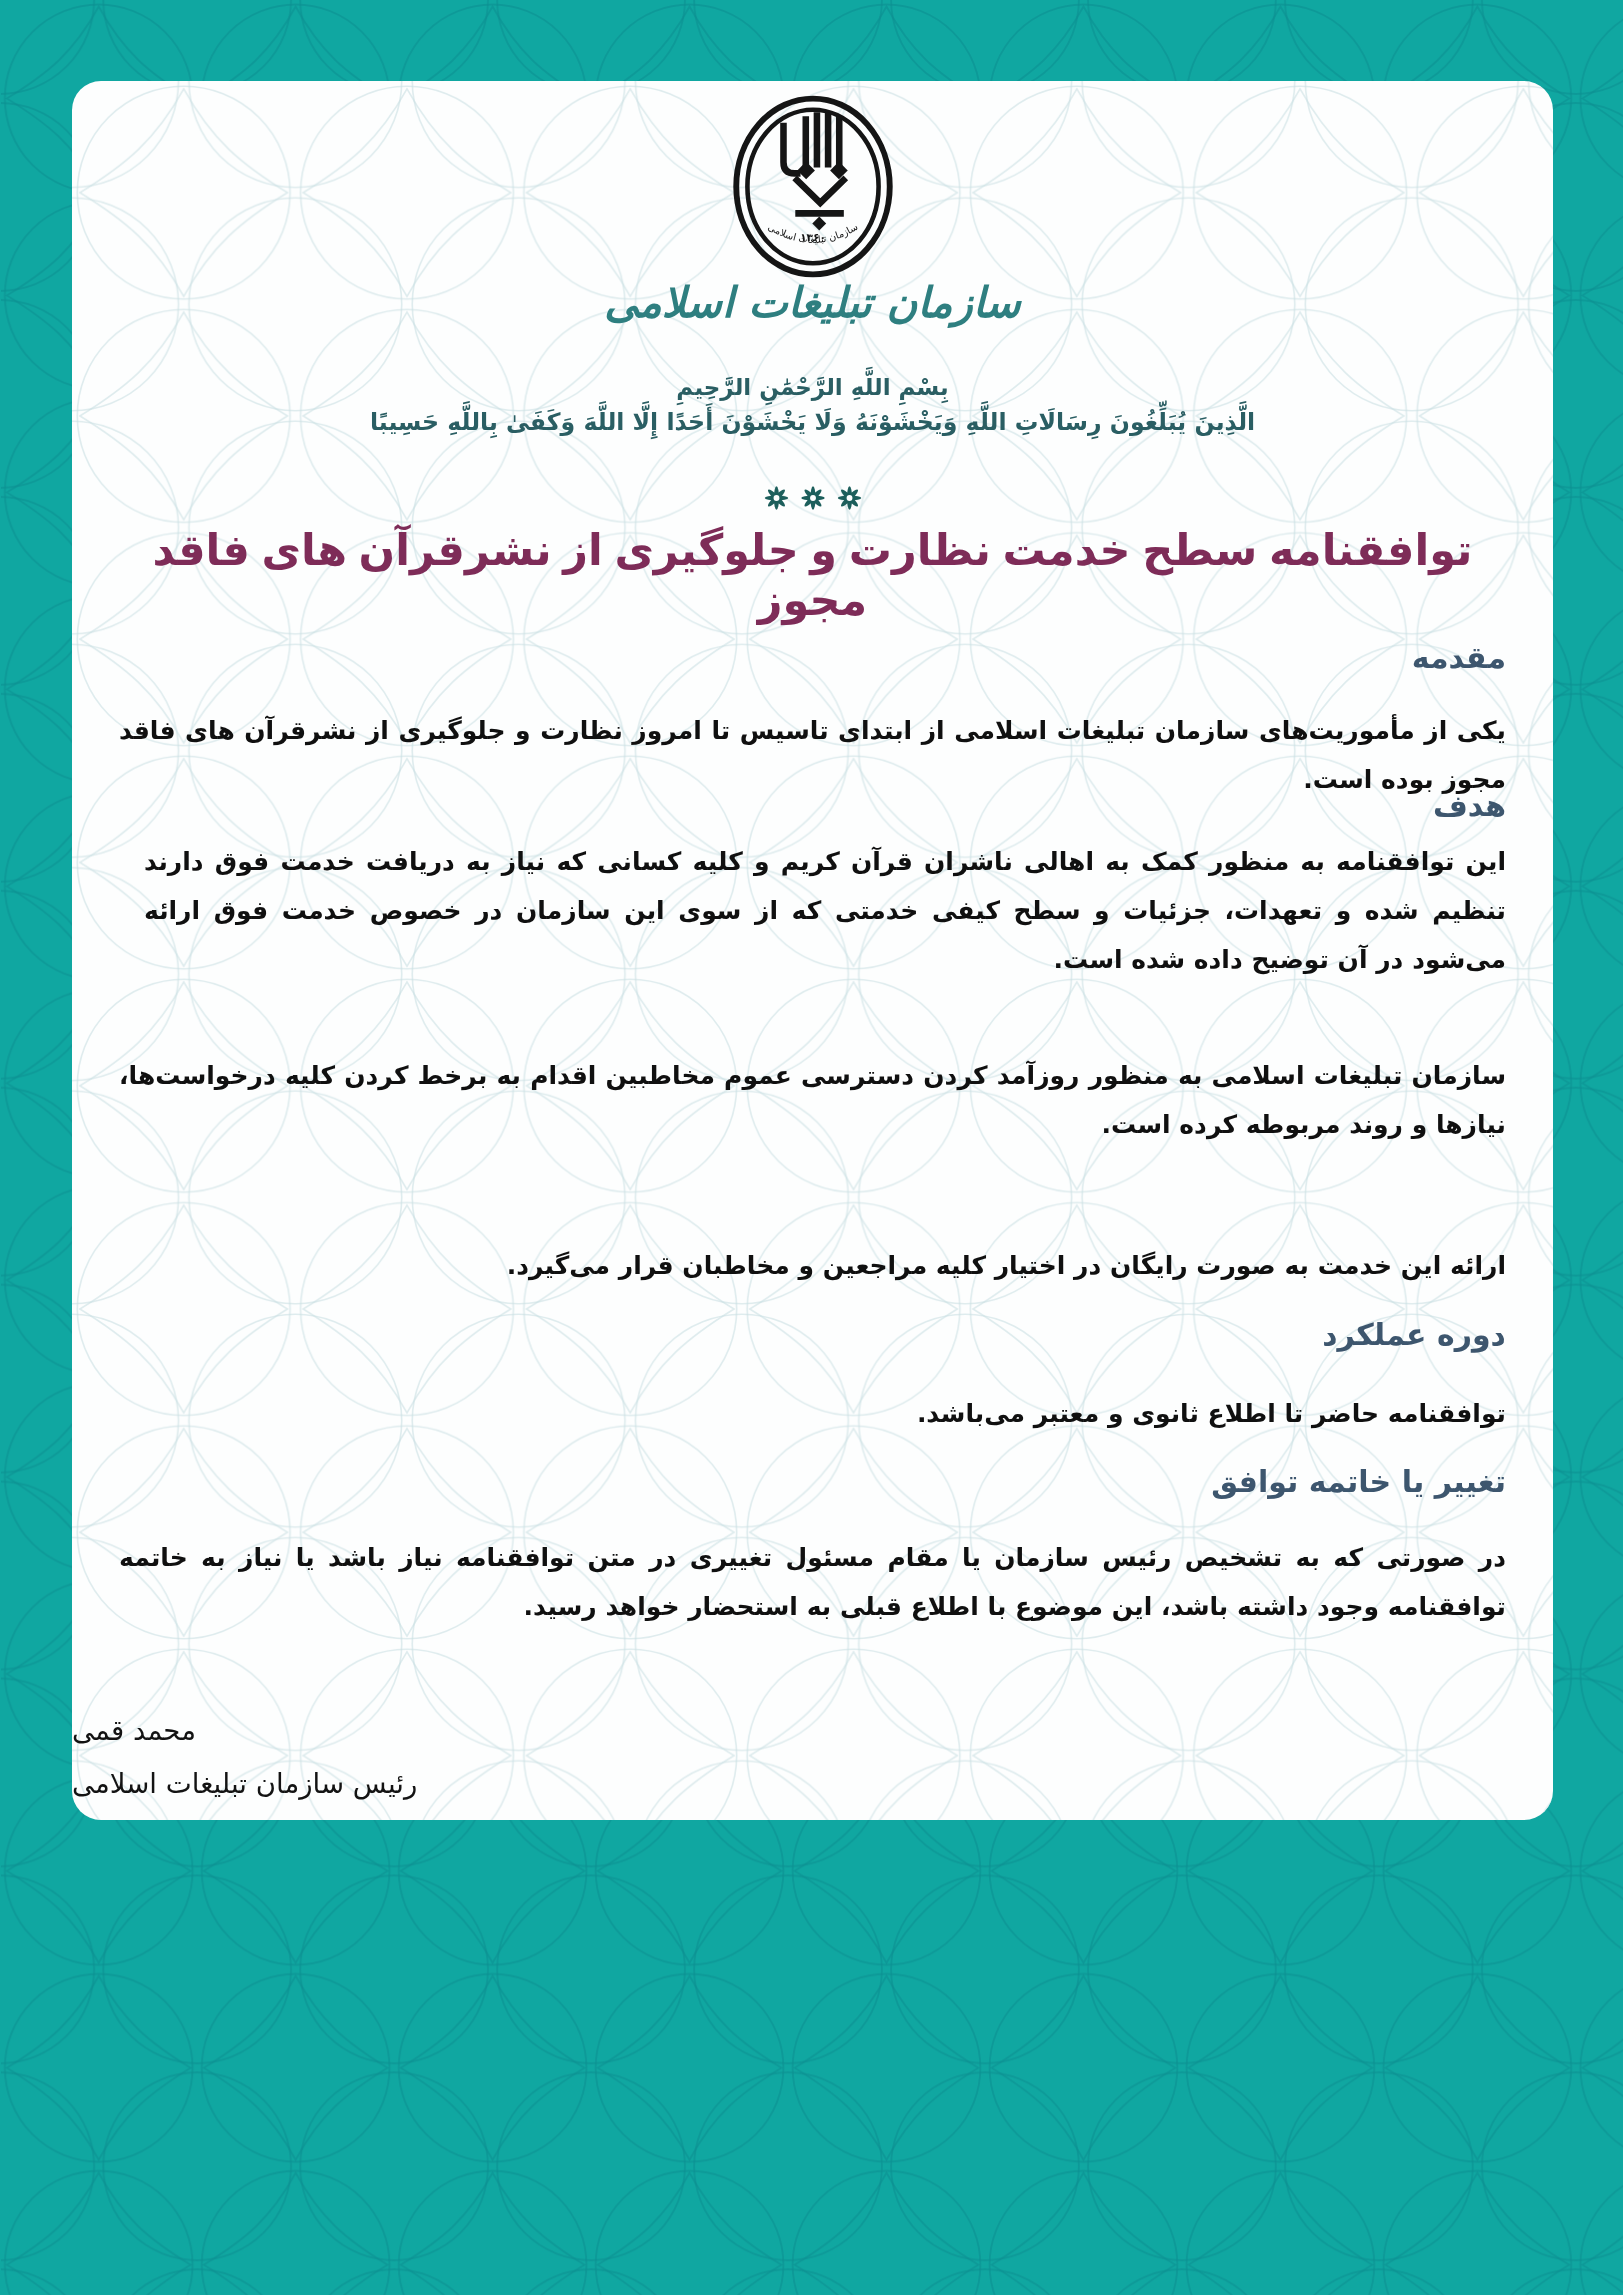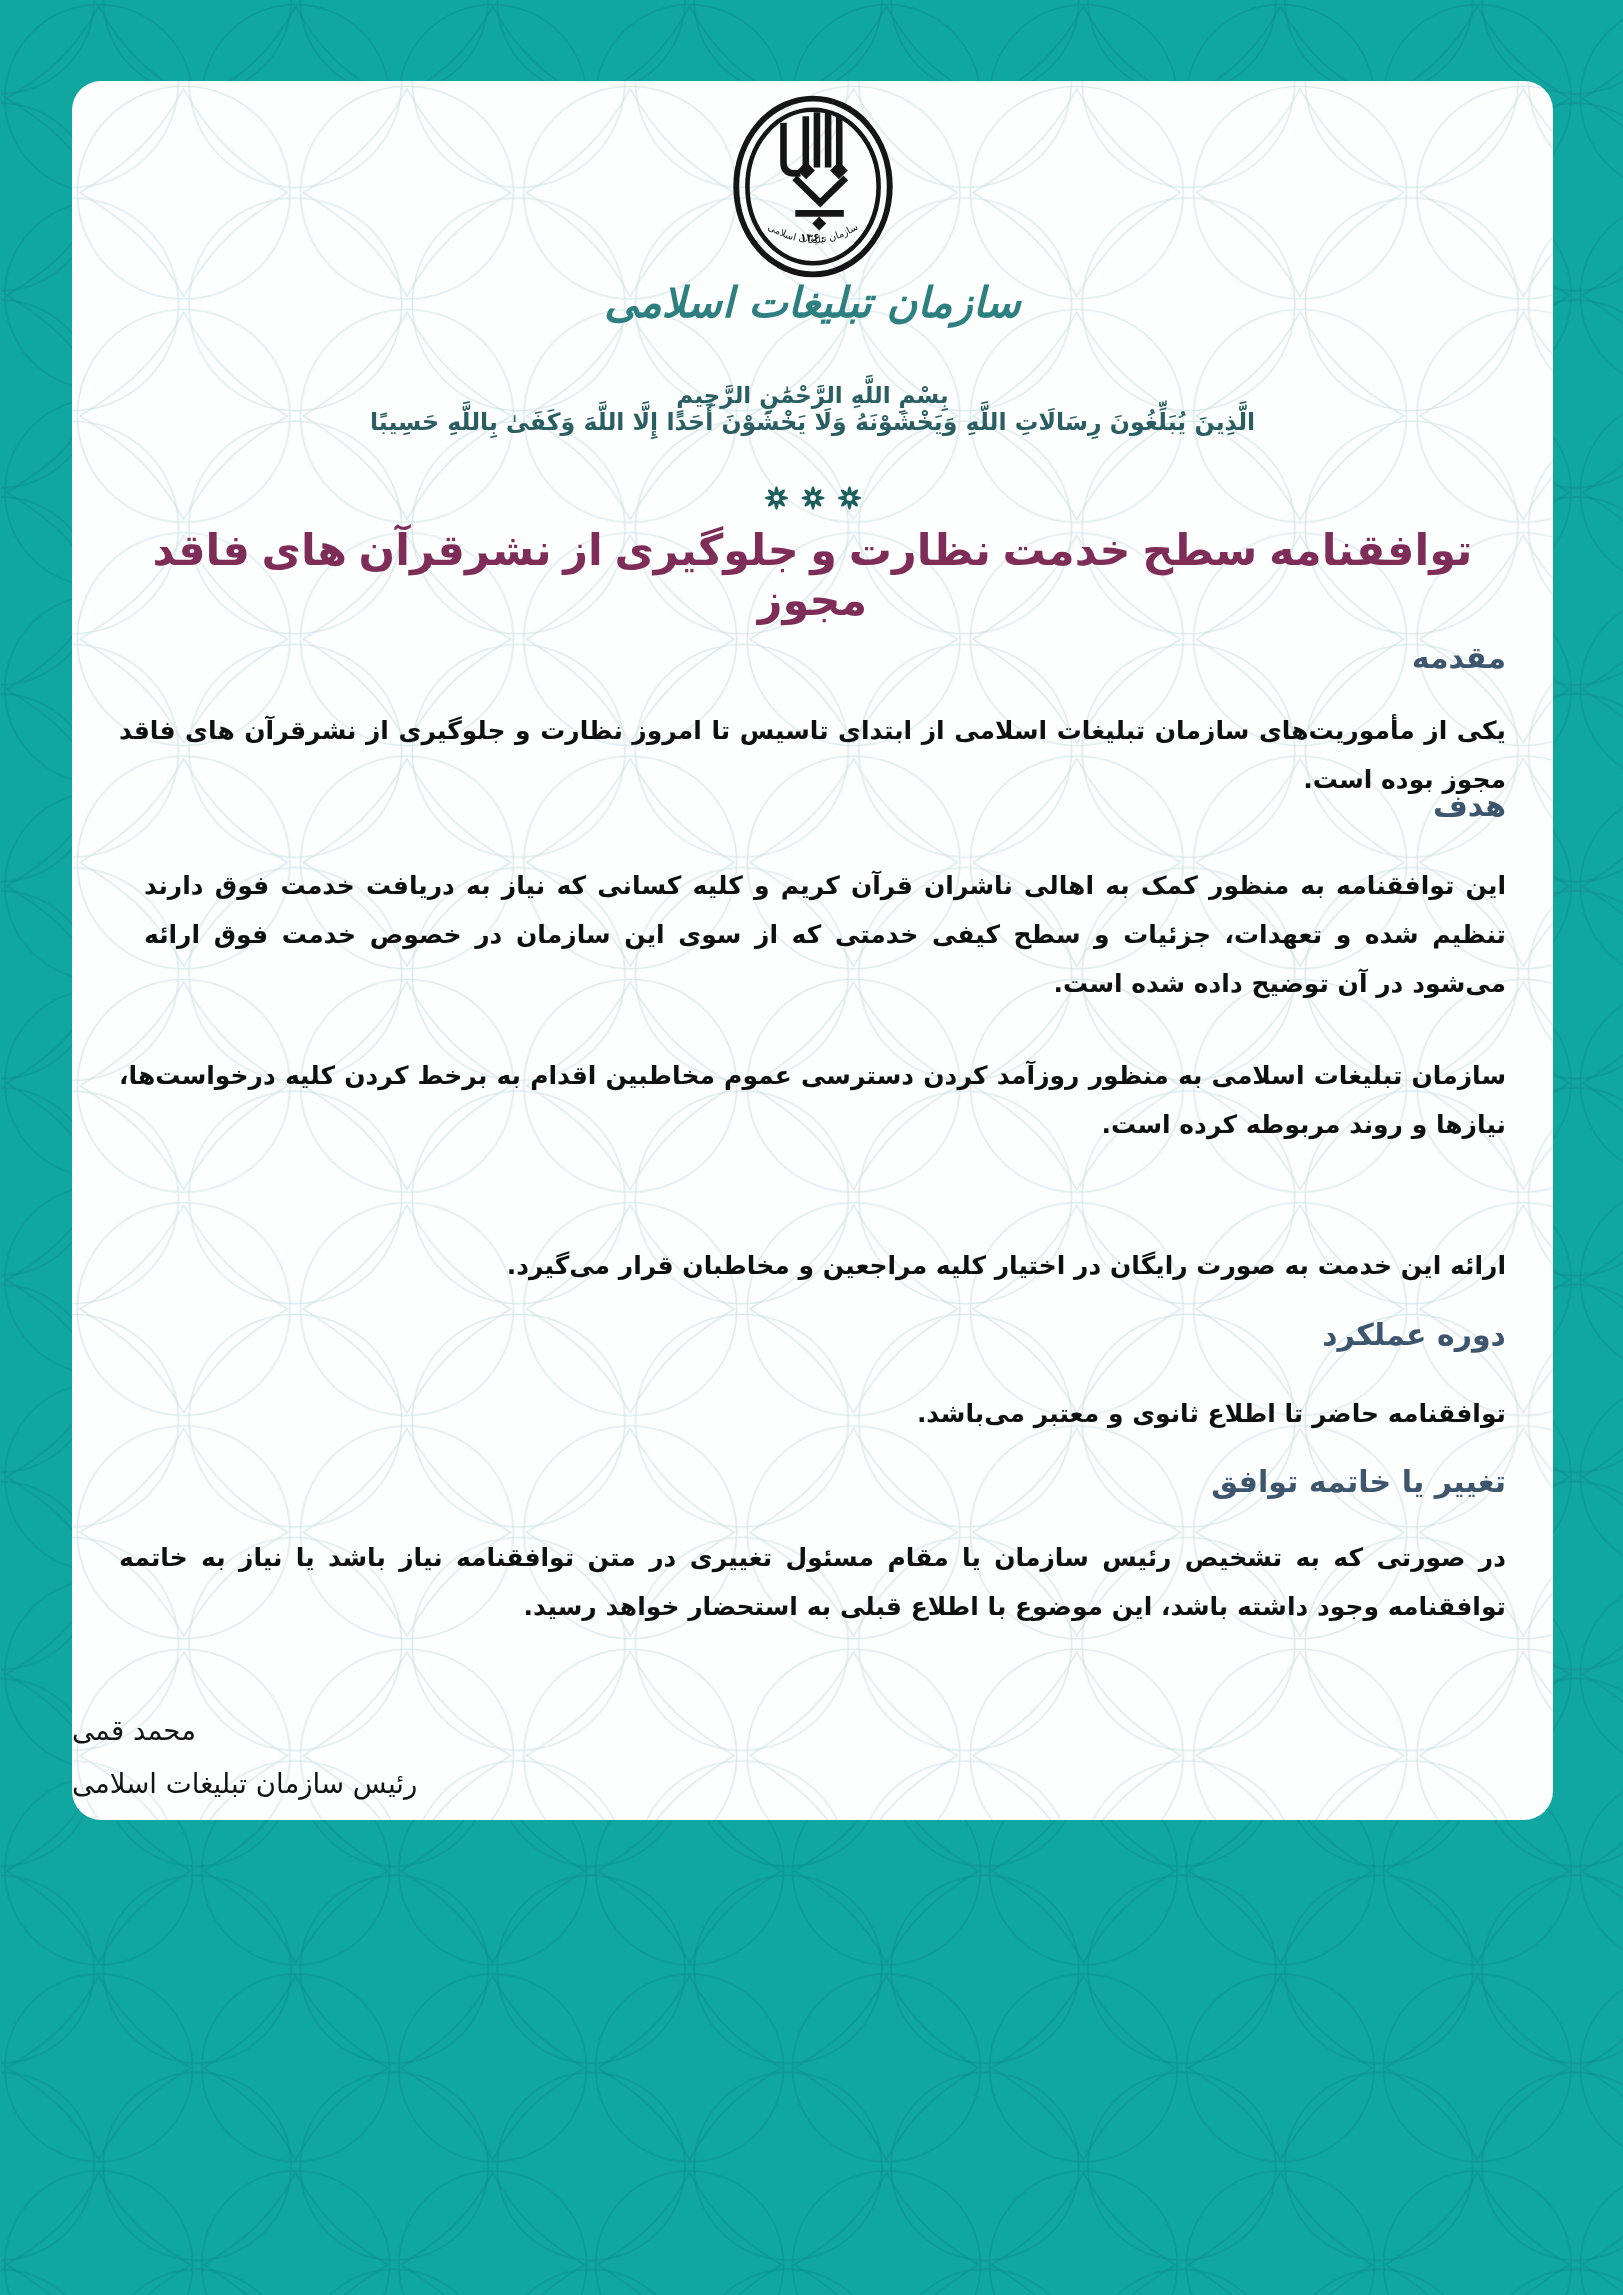--- a/index.html
+++ b/index.html
@@ -15,21 +15,21 @@
   }
   .card-pattern{position:absolute;left:0;top:0;}
   .content{position:absolute;inset:0;direction:rtl;}
   .abs{position:absolute;}
   .centered{left:0;right:0;text-align:center;}
   .emblem{left:50%;transform:translateX(-50%);top:13px;}
   .logo-calligraphy{
     top:197px;font-size:42px;font-weight:bold;font-style:italic;
     color:#2e7f80;letter-spacing:-1.3px;
   }
-  .bismillah{top:293px;font-size:23px;font-weight:bold;color:#2a5e63;margin-top:8px;}
+  .bismillah{top:293px;font-size:23px;font-weight:bold;color:#2a5e63;}
   .verse{top:327px;font-size:23.6px;font-weight:bold;color:#2a5e63;}
   .ornament{top:402px;}
   .doc-title{
     top:444px;left:26px;right:26px;text-align:center;
     font-size:43px;font-weight:bold;color:#7e2c58;word-spacing:-3.3px;
   }
   .sec-heading{
     right:47px;left:47px;text-align:right;
     font-size:30px;font-weight:bold;color:#3d566e;
   }
@@ -143,21 +143,21 @@
         </g>
       </g>
     </svg>
 
     <div class="abs doc-title">توافقنامه سطح خدمت نظارت و جلوگیری از نشرقرآن های فاقد مجوز</div>
 
     <div class="abs sec-heading" style="top:559px;">مقدمه</div>
     <div class="abs sec-body" style="top:625px;">یکی از مأموریت‌های سازمان تبلیغات اسلامی از ابتدای تاسیس تا امروز نظارت و جلوگیری از نشرقرآن های فاقد مجوز بوده است.</div>
 
     <div class="abs sec-heading" style="top:707px;">هدف</div>
-    <div class="abs sec-body" style="top:780px;margin-left:25px;">این توافقنامه به منظور کمک به اهالی ناشران قرآن کریم و کلیه کسانی که نیاز به دریافت خدمت فوق دارند تنظیم شده و تعهدات، جزئیات و سطح کیفی خدمتی که از سوی این سازمان در خصوص خدمت فوق ارائه می‌شود در آن توضیح داده شده است.</div>
+    <div class="abs sec-body" style="top:756px;margin-left:25px;">این توافقنامه به منظور کمک به اهالی ناشران قرآن کریم و کلیه کسانی که نیاز به دریافت خدمت فوق دارند تنظیم شده و تعهدات، جزئیات و سطح کیفی خدمتی که از سوی این سازمان در خصوص خدمت فوق ارائه می‌شود در آن توضیح داده شده است.</div>
 
     <div class="abs sec-body" style="top:970px;">سازمان تبلیغات اسلامی به منظور روزآمد کردن دسترسی عموم مخاطبین اقدام به برخط کردن کلیه درخواست‌ها، نیازها و روند مربوطه کرده است.</div>
 
     <div class="abs sec-body" style="top:1160px;">ارائه این خدمت به صورت رایگان در اختیار کلیه مراجعین و مخاطبان قرار می‌گیرد.</div>
 
     <div class="abs sec-heading" style="top:1236px;">دوره عملکرد</div>
     <div class="abs sec-body" style="top:1308px;">توافقنامه حاضر تا اطلاع ثانوی و معتبر می‌باشد.</div>
 
     <div class="abs sec-body" style="top:1452px;">در صورتی که به تشخیص رئیس سازمان یا مقام مسئول تغییری در متن توافقنامه نیاز باشد یا نیاز به خاتمه توافقنامه وجود داشته باشد، این موضوع با اطلاع قبلی به استحضار خواهد رسید.</div>
     <div class="abs sec-heading" style="top:1383px;">تغییر یا خاتمه توافق</div>

